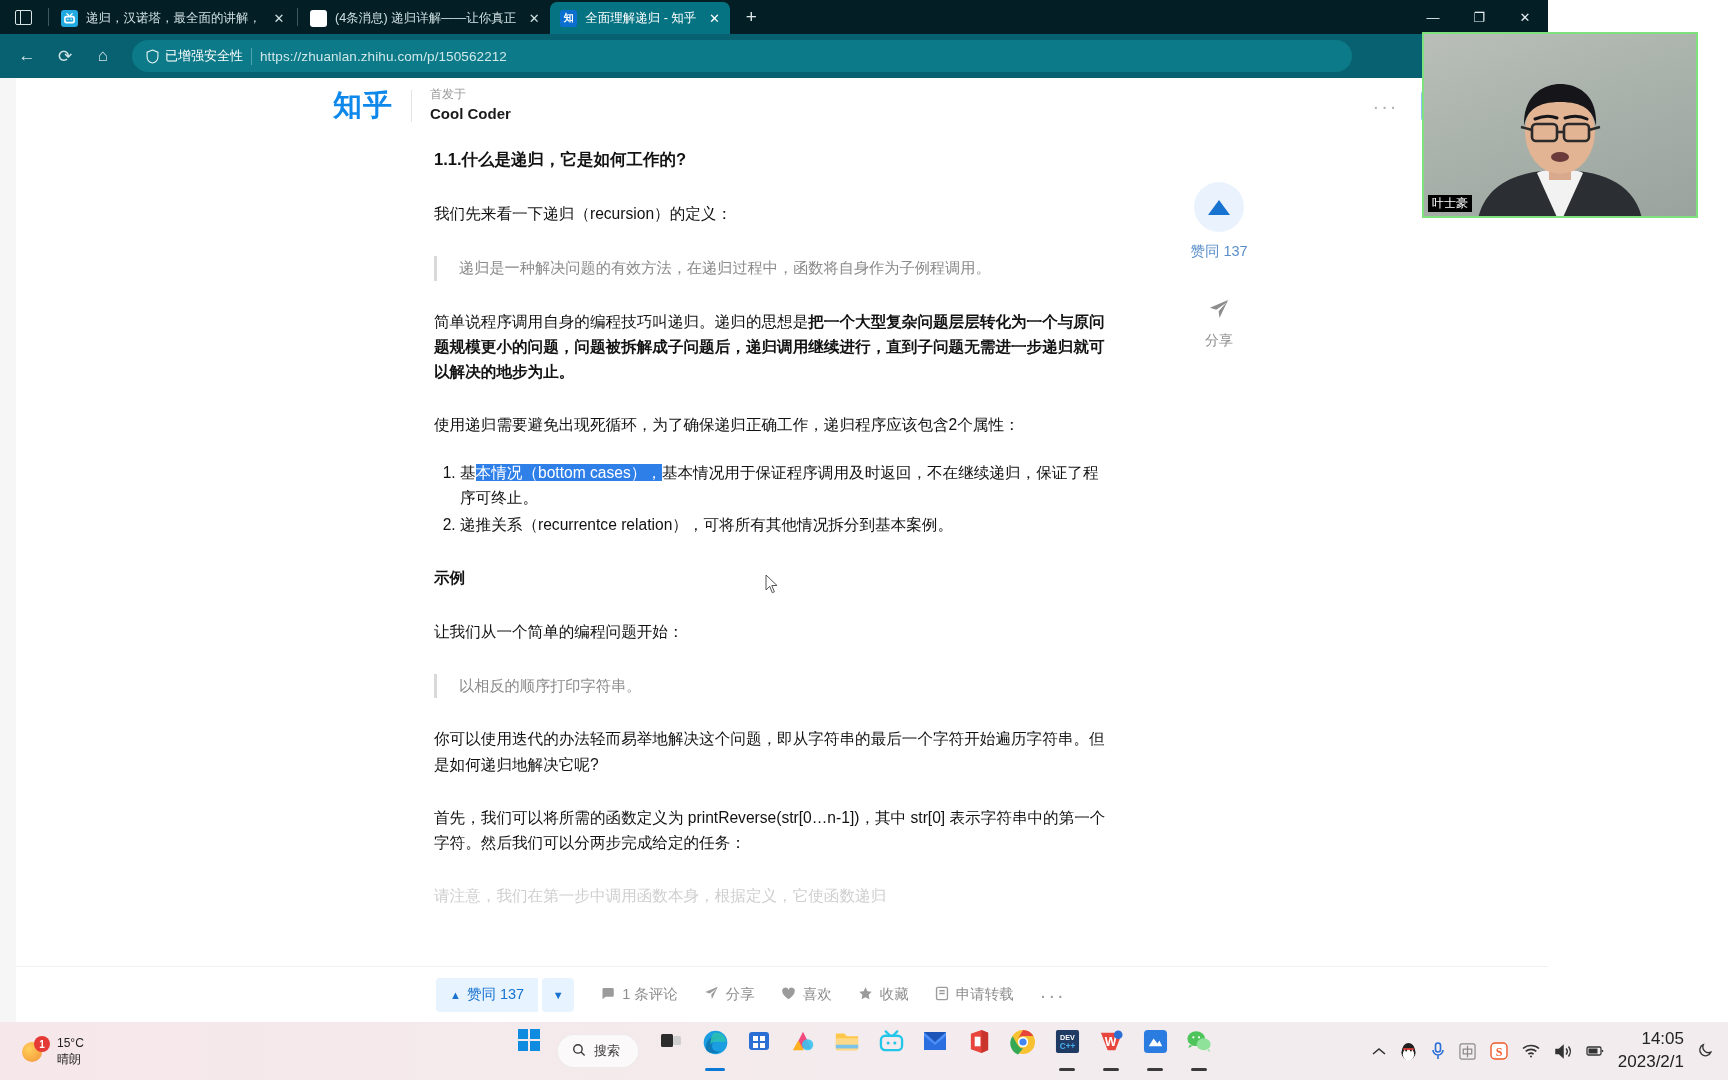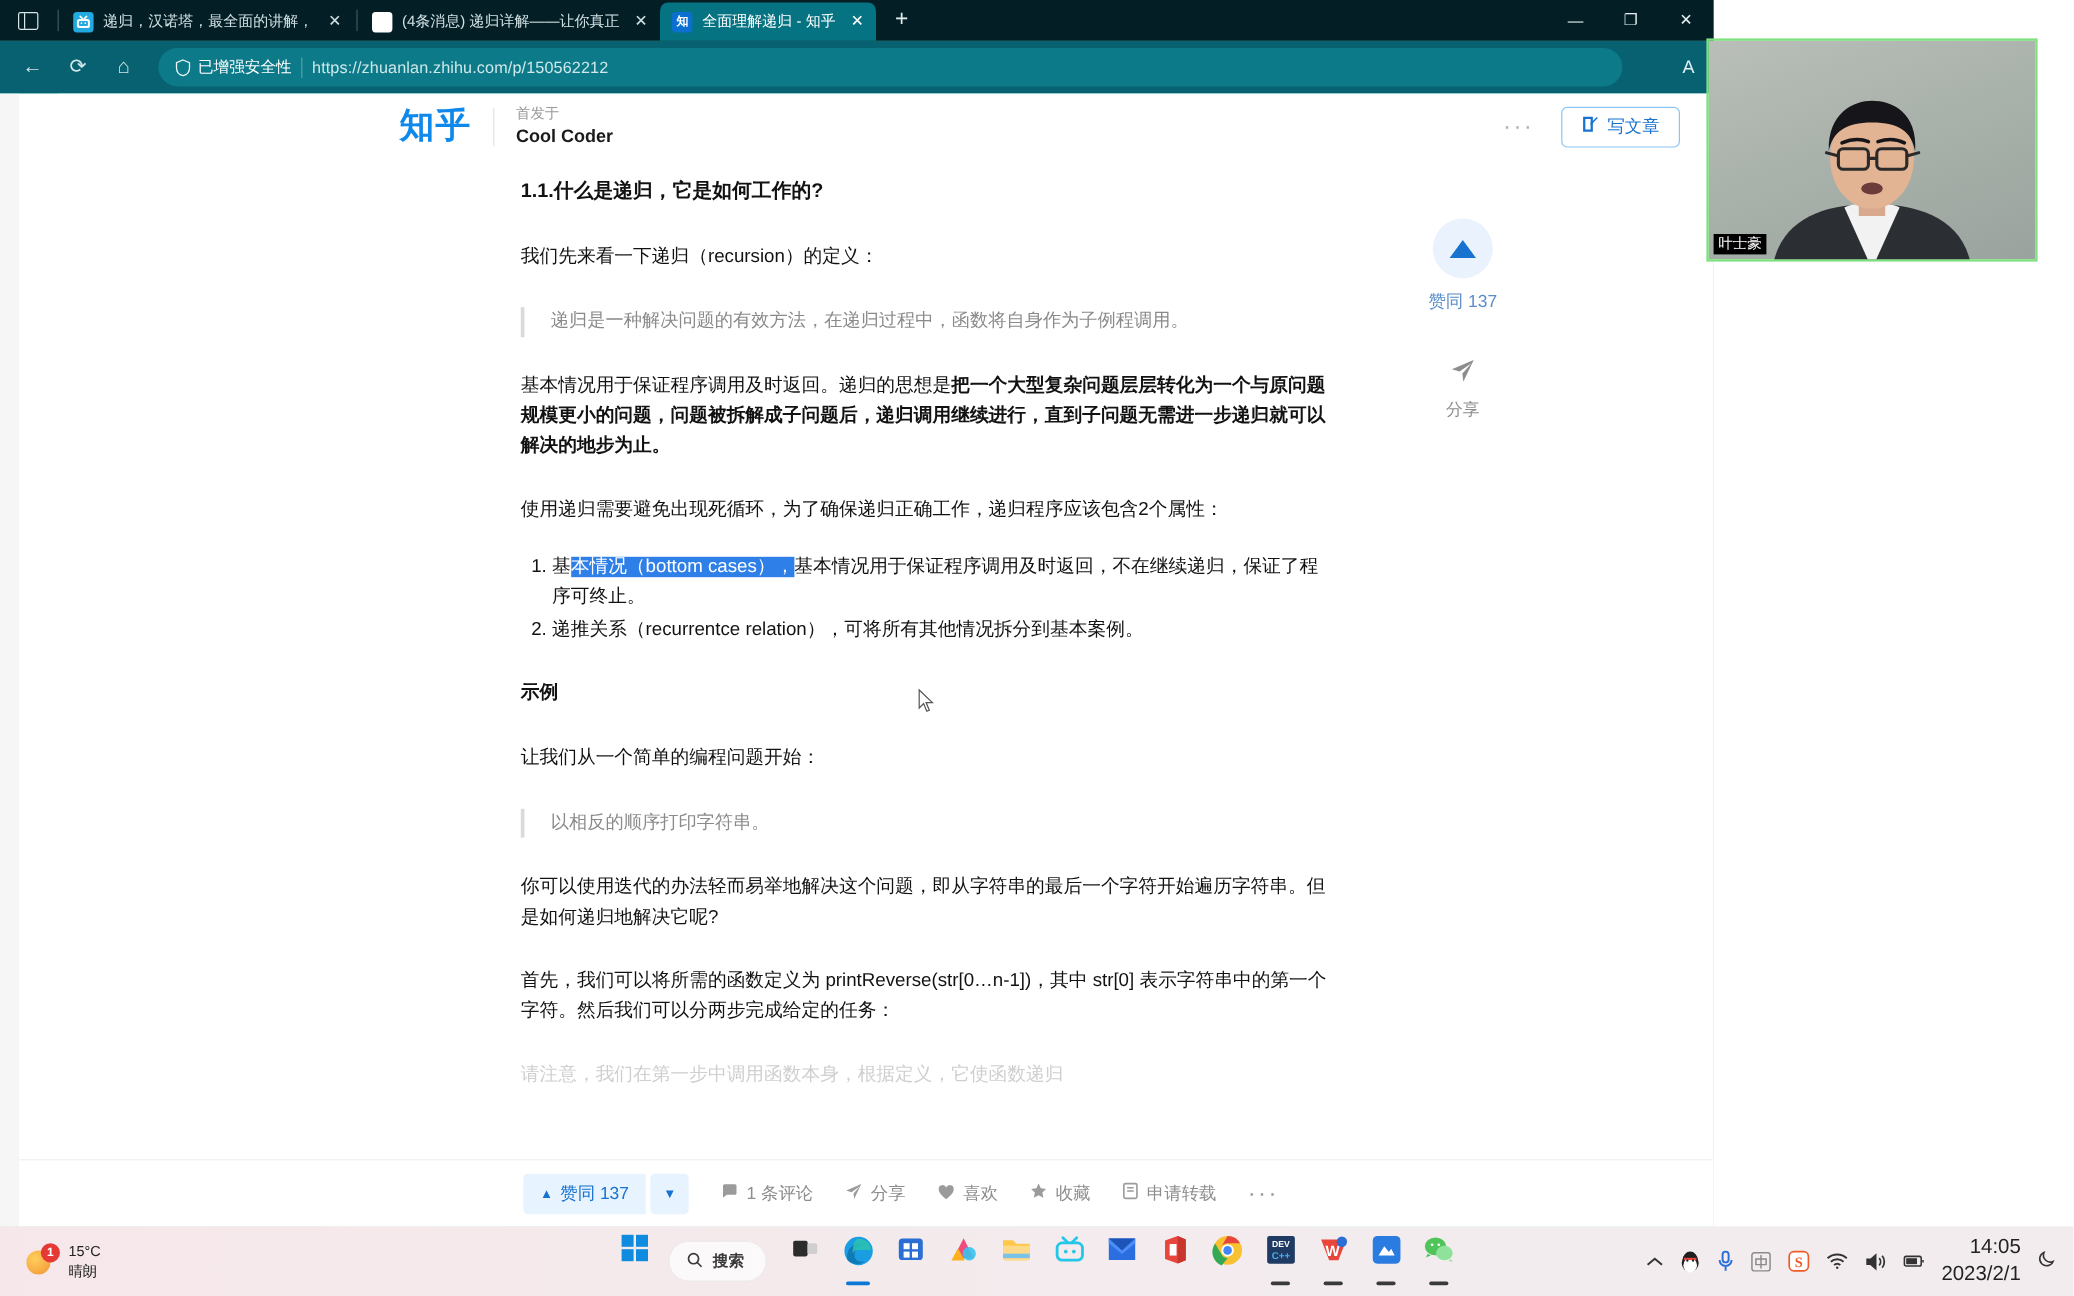--- a/index.html
+++ b/index.html
@@ -6,22 +6,22 @@
   html, body {
     width: 1728px; height: 1080px;
     overflow: hidden;
     font-family: "Liberation Sans", "DejaVu Sans", sans-serif;
     background: #ffffff;
   }
   #root { position: relative; width: 1728px; height: 1080px; }
 
   
   .browser {
-    position: absolute; left: 0; top: 0; width: 1428px; height: 1022px;
-    background: #5eead4;
+    position: absolute; left: 0; top: 0; width: 1548px; height: 1022px;
+    background: #1d4ed8;
   }
 
   
   .tabstrip {
     position: relative; height: 34px; width: 100%;
     background: #041e26;
     display: flex; align-items: flex-end;
   }
   .tabs-left-btn {
     width: 46px; height: 34px; display: flex; align-items: center; justify-content: center;
@@ -228,21 +228,20 @@
     width: 16px; height: 3px; border-radius: 2px; background: #3a3a3a;
   }
   .tb-icon.act .runbar { width: 20px; background: #0a78d4; }
   .winlogo { width: 22px; height: 22px; display: grid; grid-template-columns: 1fr 1fr; grid-template-rows: 1fr 1fr; gap: 2.4px; }
   .winlogo i { background: #0f8ce0; display: block; }
   .search-pill {
     height: 34px; border-radius: 17px; background: rgba(255,255,255,.72);
     display: flex; align-items: center; gap: 8px; padding: 0 18px 0 14px;
     margin: 0 10px 0 6px; font-size: 13px; color: #3a3a3a;
     border: 1px solid rgba(0,0,0,.06);
-    font-weight: bold;
   }
   .tray { margin-left: auto; display: flex; align-items: center; gap: 14px; padding-right: 14px; }
   .tray .ti { font-size: 15px; color: #333; display: flex; align-items: center; }
   .clock { font-size: 17px; color: #222; text-align: right; line-height: 1.35; }
   .bell { font-size: 15px; color: #333; }
 
   svg { overflow: visible; }
 </style>
 </head>
 <body>
@@ -341,21 +340,21 @@
 
       <div class="article-wrap">
 
         <div class="article">
           <h3>1.1.什么是递归，它是如何工作的?</h3>
 
           <p>我们先来看一下递归（recursion）的定义：</p>
 
           <div class="quote">递归是一种解决问题的有效方法，在递归过程中，函数将自身作为子例程调用。</div>
 
-          <p><span>基本情况用于保证程序调用及时返回。递归的思想是</span><b>把一个大型复杂问题层层转化为一个与原问题规模更小的问题，问题被拆解成子问题后，递归调用继续进行，直到子问题无需进一步递归就可以解决的地步为止。</b></p>
+          <p><span>简单说程序调用自身的编程技巧叫递归。递归的思想是</span><b>把一个大型复杂问题层层转化为一个与原问题规模更小的问题，问题被拆解成子问题后，递归调用继续进行，直到子问题无需进一步递归就可以解决的地步为止。</b></p>
 
           <p>使用递归需要避免出现死循环，为了确保递归正确工作，递归程序应该包含2个属性：</p>
 
           <ol>
             <li><span>基</span><span class="sel">本情况（bottom cases），</span><span>基本情况用于保证程序调用及时返回，不在继续递归，保证了程序可终止。</span></li>
             <li><span>递推关系（recurrentce relation），可将所有其他情况拆分到基本案例。</span></li>
           </ol>
 
           <p><b>示例</b></p>
 

